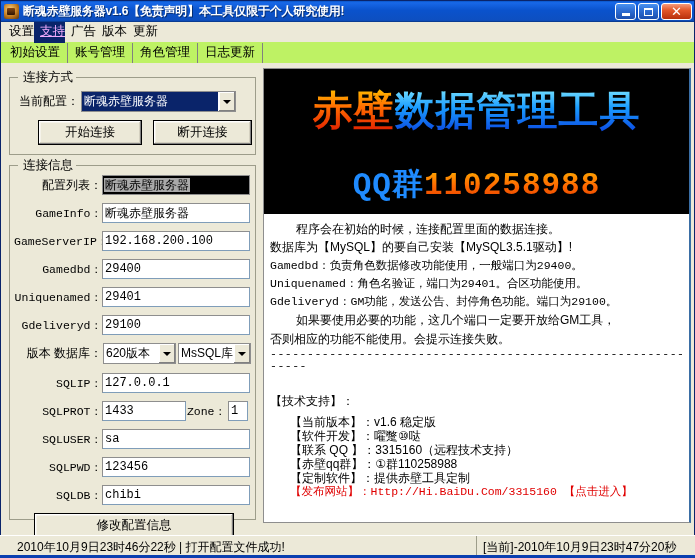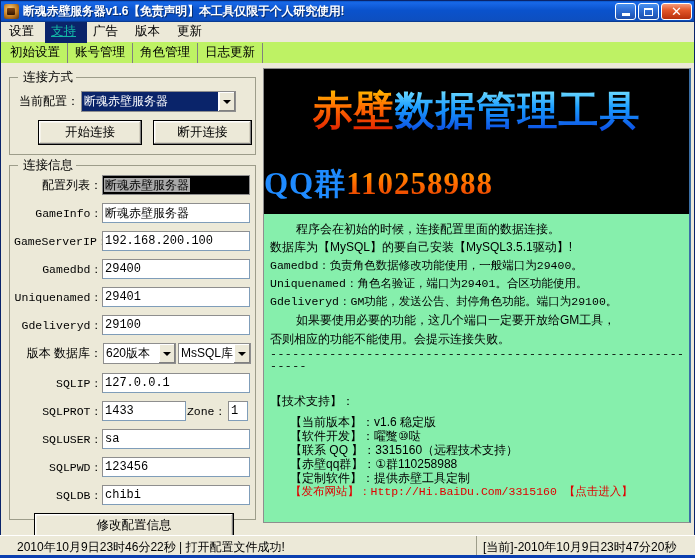--- a/index.html
+++ b/index.html
@@ -79,27 +79,27 @@
   #menubar {
     height: 20px;
     background: #ece9d8;
     display: flex;
     align-items: center;
     padding-left: 2px;
     font-size: 12.5px;
     color: #000;
   }
   .menu-item {
-    padding: 2px 11px 3px 6px;
+    padding: 2px 0 3px 6px;
     cursor: default;
     white-space: nowrap;
   }
   .menu-item.active {
     background: #0a246a;
-    color: #14b8a6;
+    color: #f0abfc;
     text-decoration: underline;
   }
 
   
   #tabstrip {
     height: 21px;
     display: flex;
     align-items: flex-end;
     padding-left: 2px;
     background: #bef264;
@@ -237,21 +237,21 @@
     justify-content: center;
     cursor: default;
     white-space: nowrap;
   }
 
   
   #right-panel {
     position: absolute;
     left: 262px; top: 5px;
     width: 428px; height: 455px;
-    background: #86efac;
+    background: #ffffff;
     border: 1px solid #8e8e8e;
     border-right: 2px solid #3a6ea5;
     overflow: hidden;
   }
   #banner {
     background: #000000;
     height: 145px;
     position: relative;
     border-bottom: 1px solid #000;
   }
@@ -274,24 +274,24 @@
   }
   .bt-blue {
     background: linear-gradient(180deg,#7fe8ff 0%,#1a9cff 45%,#0a46e0 100%);
     -webkit-background-clip: text;
     background-clip: text;
     color: transparent;
   }
   #banner-qq {
     position: absolute;
     bottom: 8px; left: 0; right: 0;
-    text-align: left;
+    text-align: center;
     font-size: 31px;
     font-weight: bold;
-    font-family: Liberation Serif, serif;
+    font-family: Liberation Mono, monospace;
     letter-spacing: 1px;
     white-space: nowrap;
   }
   .qq-label { color: #1f8bff; }
   .qq-num {
     background: linear-gradient(180deg,#ffb400 0%,#ff6a00 50%,#e23a00 100%);
     -webkit-background-clip: text;
     background-clip: text;
     color: transparent;
   }

